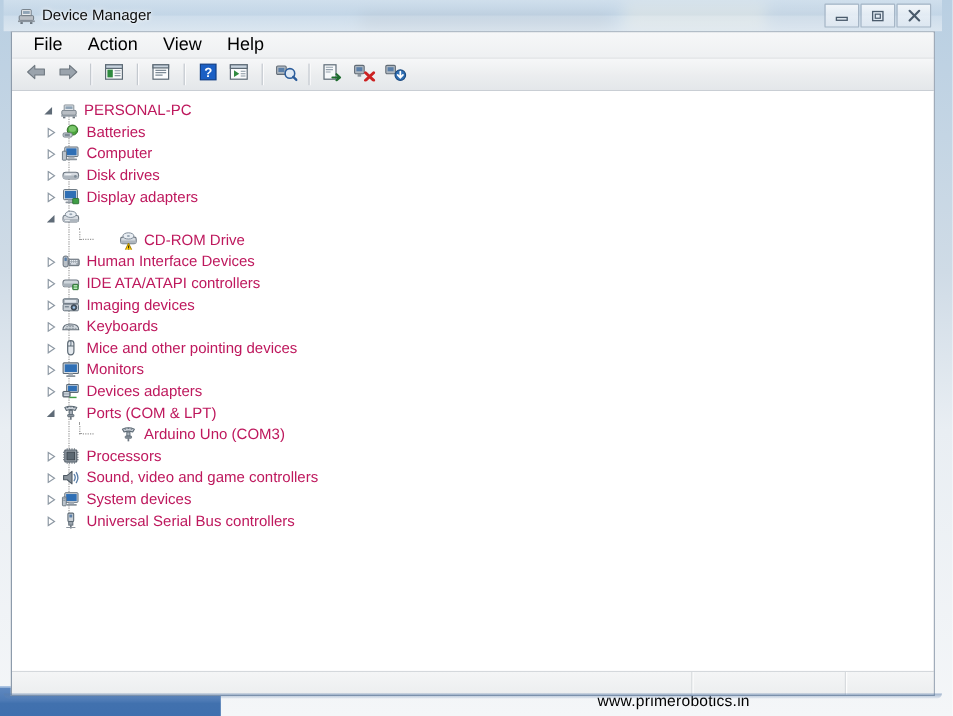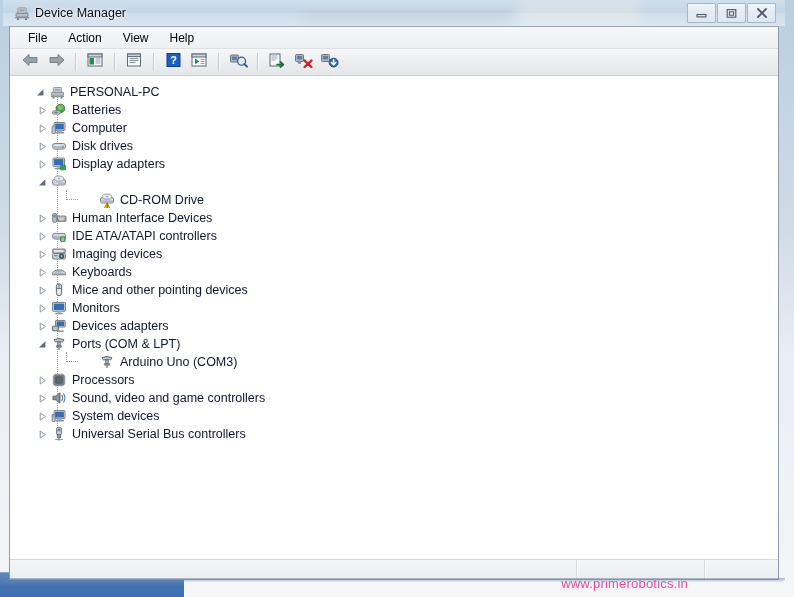--- a/index.html
+++ b/index.html
@@ -34,24 +34,24 @@
   
   #taskbar {
     position: absolute;
     left: 0; top: 572px; width: 184px; height: 25px;
     background: linear-gradient(to bottom, #5f88bf 0%, #4d7ab5 45%, #4171ae 55%, #3f6fae 100%);
     border-top: 1px solid #7ea4d4;
   }
   #watermark {
     position: absolute;
     left: 498px; top: 574px; width: 190px; height: 20px;
-    color: #ec4899;
+    color: #000000;
     font-size: 13px;
     letter-spacing: .2px;
-    text-align: right;
+    text-align: left;
     line-height: 20px;
     user-select: none;
   }
 
   
   #window {
     position: absolute;
     left: 3px; top: 0;
     width: 782px; height: 580px;
     display: flex;
@@ -110,21 +110,21 @@
 
   
   #menubar {
     height: 22px;
     flex: 0 0 22px;
     background: linear-gradient(to bottom, #f6f7f8 0%, #eef0f2 100%);
     border-bottom: 1px solid #dfe2e5;
     display: flex;
     align-items: center;
     padding-left: 9px;
-    font-size: 12px;
+    font-size: 15px;
     color: #000;
   }
   .menu-item {
     padding: 2px 9px;
     margin-right: 3px;
     cursor: default;
     white-space: nowrap;
     border-radius: 2px;
   }
 
@@ -161,21 +161,21 @@
     overflow: hidden;
     position: relative;
     padding-top: 6px;
   }
   .node {
     position: relative;
     height: 18px;
     display: flex;
     align-items: center;
     font-size: 12.5px;
-    color: #0f172a;
+    color: #be185d;
     white-space: nowrap;
     cursor: default;
   }
   .node .twisty {
     width: 16px; height: 18px;
     display: flex; align-items: center; justify-content: center;
     cursor: pointer;
     flex: 0 0 16px;
   }
   .node .icon {

